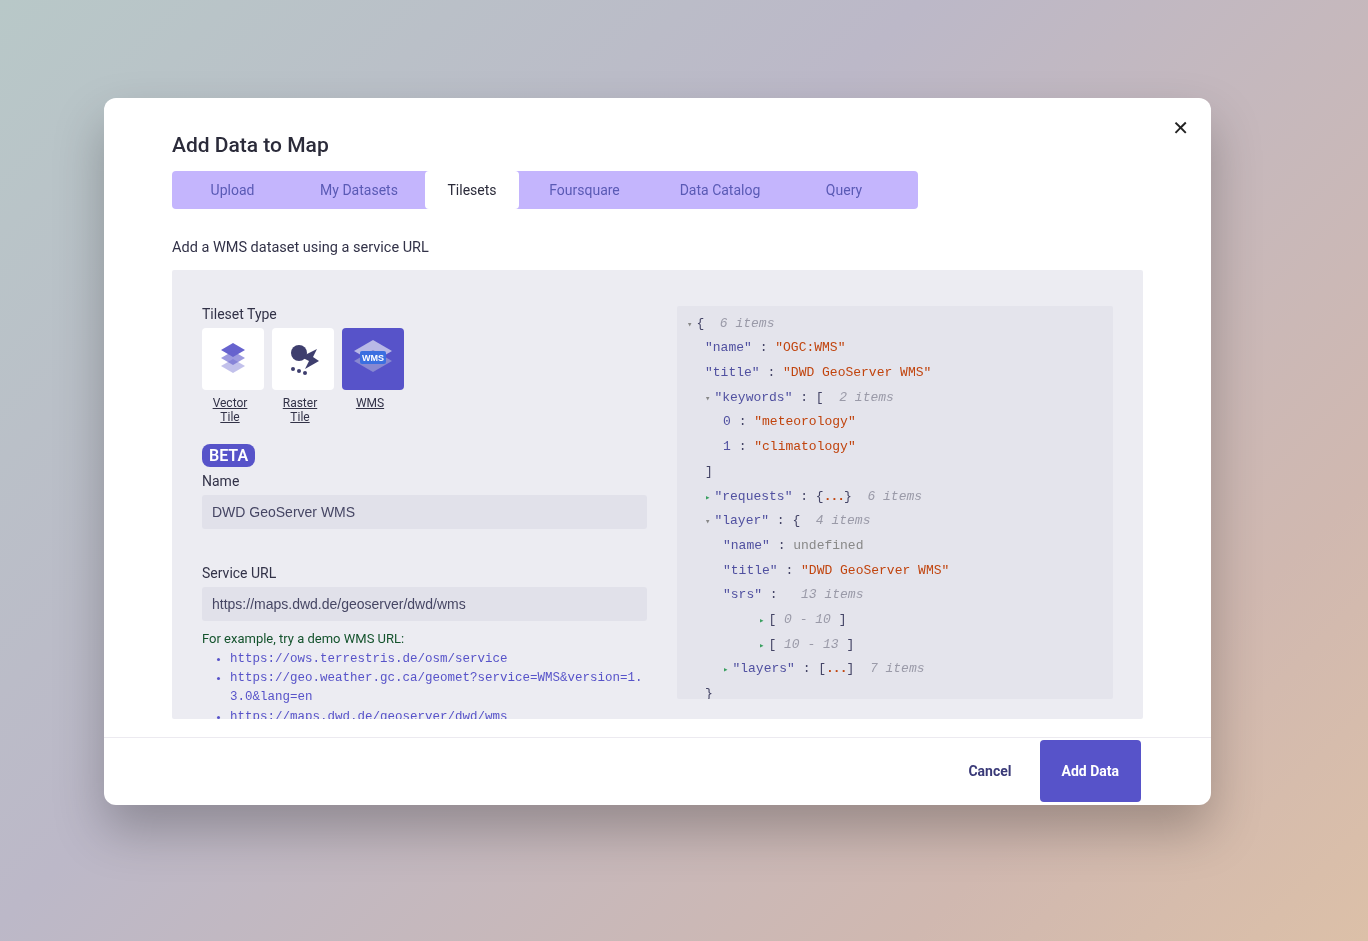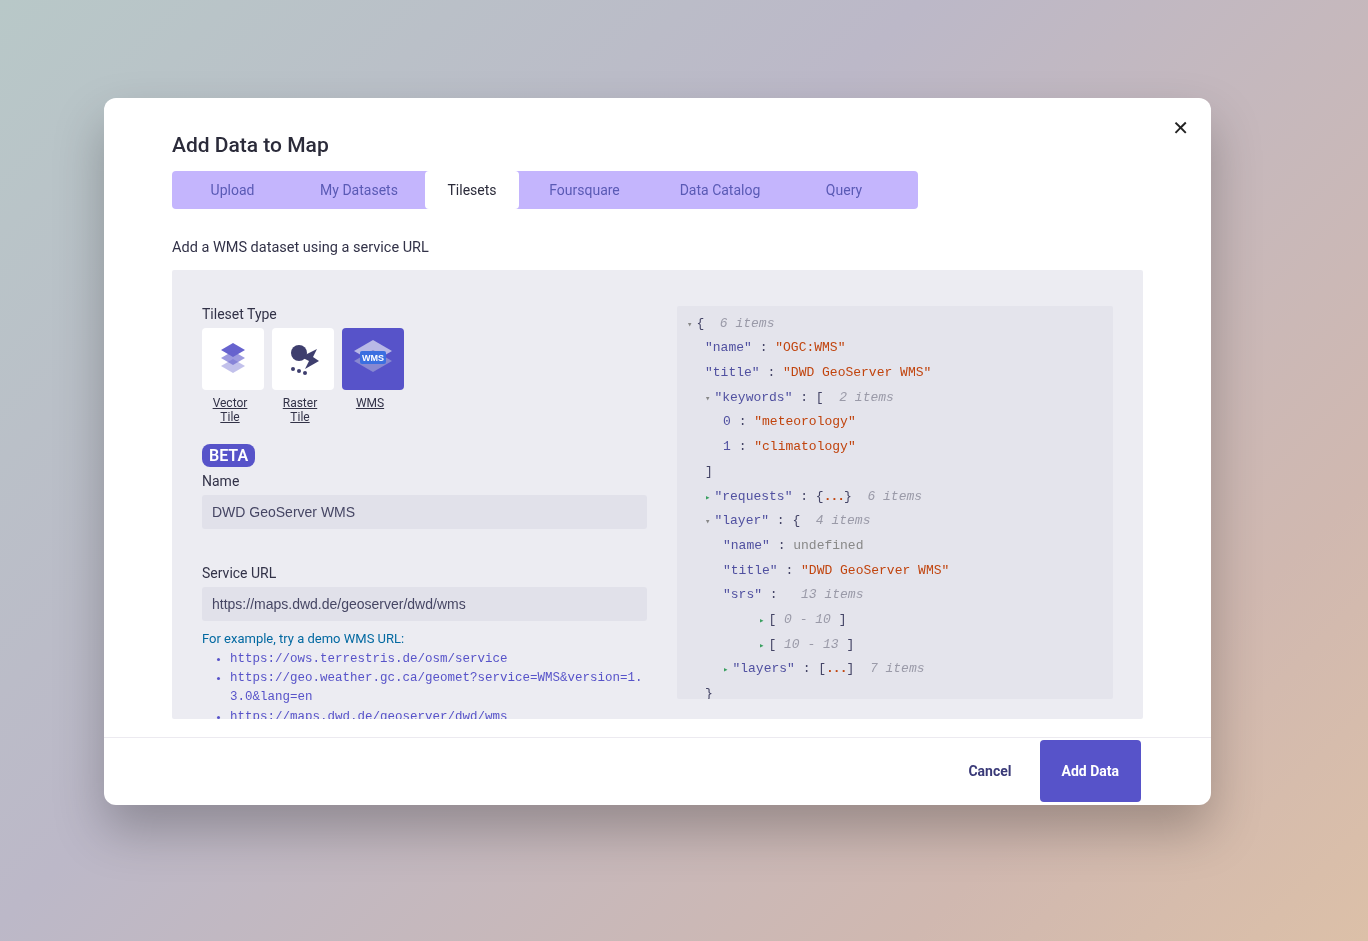--- a/index.html
+++ b/index.html
@@ -121,21 +121,21 @@
     background: #e1e1ea;
     border: none;
     border-radius: 3px;
     height: 34px;
     padding: 0 10px;
     font-size: 14px;
     color: #464664;
     outline: none;
   }
   .field-block { margin-bottom: 16px; }
-  .hint-text { font-size: 13px; color: #0369a1; margin-top: 10px; }
+  .hint-text { font-size: 13px; color: #14532d; margin-top: 10px; }
   .hint-list { margin: 4px 0 0 0; padding-left: 28px; }
   .hint-list li {
     font-family: ui-monospace, Menlo, Consolas, "Courier New", monospace;
     font-size: 12.5px;
     color: #5753c9;
     line-height: 1.55;
     word-break: break-all;
   }
   
   .jv-key { color: #5050a0; }

